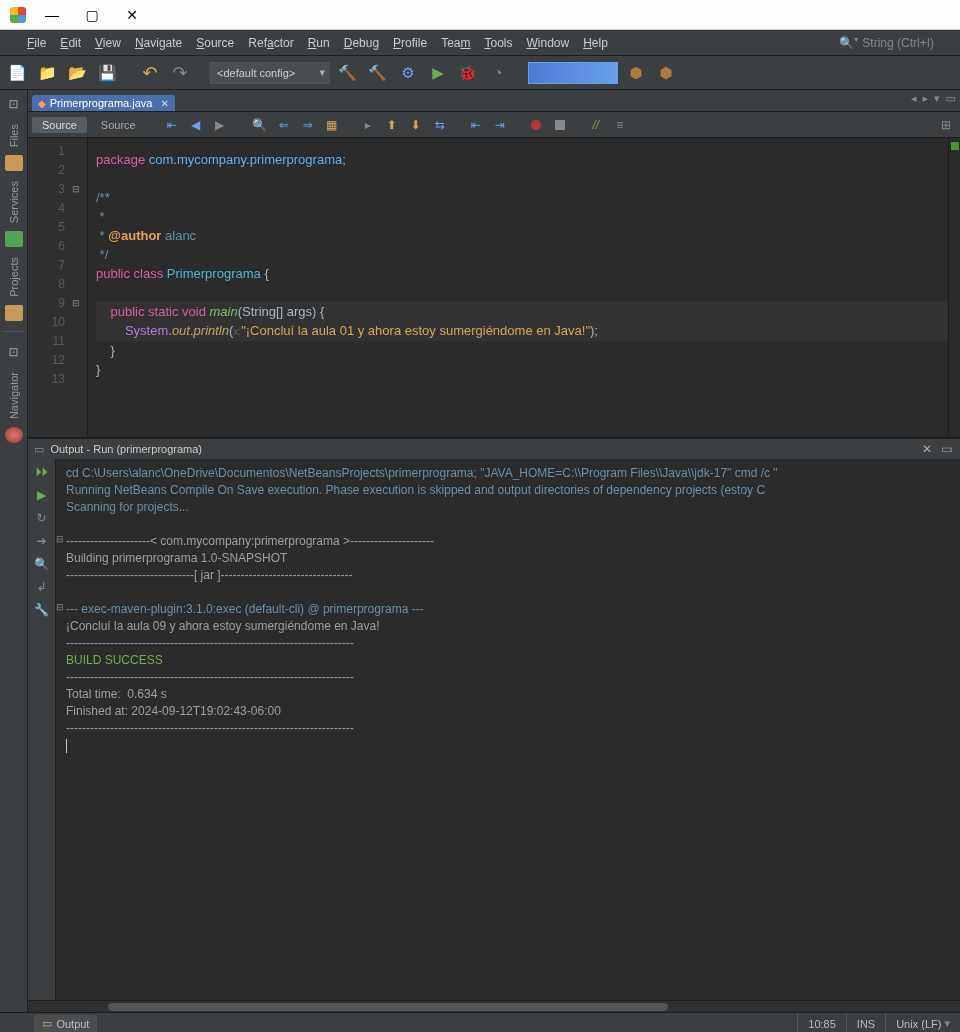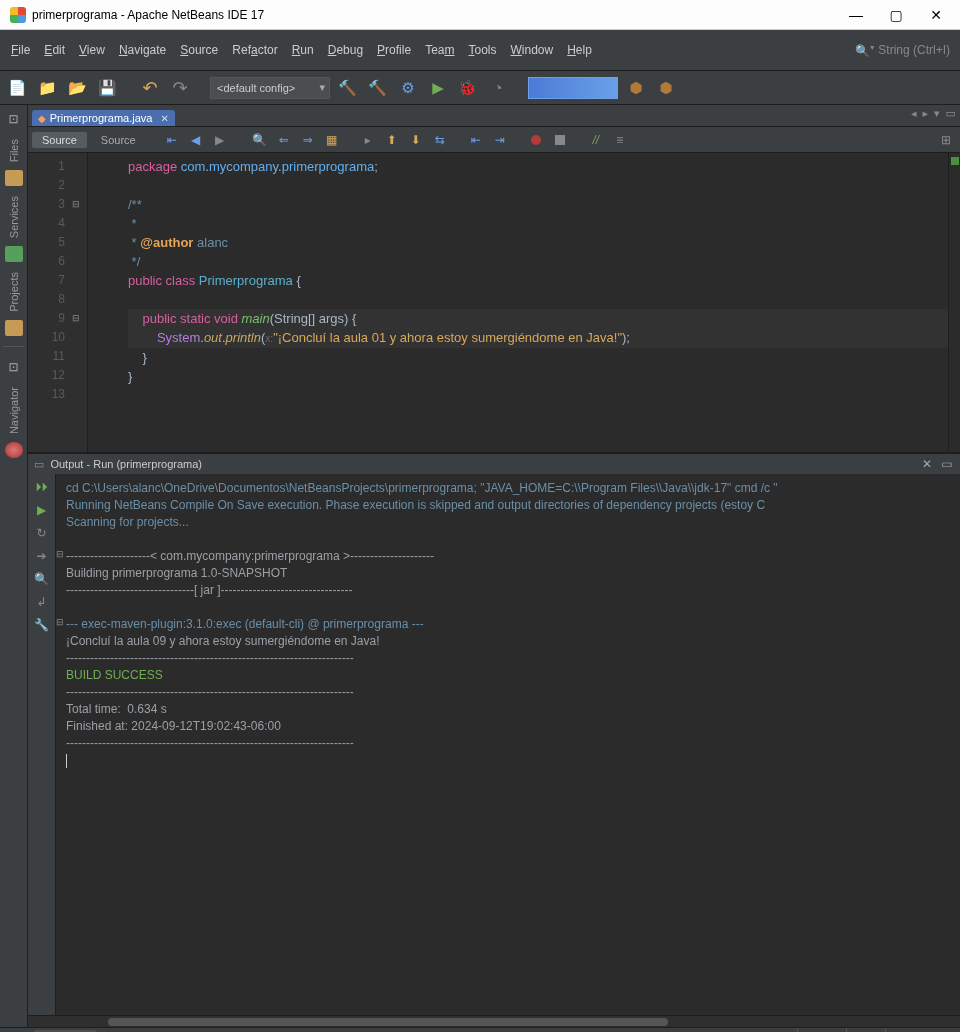--- a/index.html
+++ b/index.html
@@ -5,21 +5,21 @@
 * { margin:0; padding:0; box-sizing:border-box; font-family:"Segoe UI",Tahoma,sans-serif; }
 body { width:960px; height:1032px; background:#2b2b2b; overflow:hidden; font-size:12px; color:#bbb; }
 
 
 .titlebar { height:30px; background:#fdfdfd; display:flex; align-items:center; padding:0 4px; border-bottom:1px solid #ccc; }
 .titlebar .logo { width:16px; height:16px; margin:0 6px; border-radius:3px; background:conic-gradient(#e24935 0 25%, #4e9bd5 0 50%, #48b04d 0 75%, #f2bb2f 0); }
 .titlebar .title { color:#000; font-size:12px; flex:1; }
 .titlebar .winbtn { width:40px; height:30px; display:flex; align-items:center; justify-content:center; color:#000; font-size:14px;}
 
 
-.menubar { height:41px; background:#3c3f41; display:flex; align-items:center; padding:0 4px; border-bottom:1px solid #1e1e1e; }
+.menubar { height:26px; background:#3c3f41; display:flex; align-items:center; padding:0 20px; border-bottom:1px solid #1e1e1e; }
 .menubar .menuitem { color:#ccc; padding:0 7px; font-size:12px; line-height:24px; }
 .menubar .menuitem u{text-decoration:underline;}
 .menubar .spacer{flex:1;}
 .menubar .searchbox{display:flex;align-items:center;gap:4px;color:#888;margin-right:6px;}
 .menubar .searchbox .icon{font-size:12px;color:#888;}
 
 
 .toolbar { height:34px; background:#3c3f41; display:flex; align-items:center; padding:0 6px; gap:6px; border-bottom:1px solid #1e1e1e; }
 .tbtn { width:24px; height:24px; display:flex; align-items:center; justify-content:center; font-size:15px; }
 .sep{width:6px;}
@@ -49,21 +49,21 @@
 
 .editortb{height:26px;background:#3c3f41;display:flex;align-items:center;padding:0 4px;gap:4px;border-bottom:1px solid #1e1e1e;}
 .subtab{background:#555d63;color:#ddd;padding:2px 10px;font-size:11px;border-radius:2px;}
 .subtab.inactive{background:transparent;color:#aaa;}
 .ebtn{width:20px;height:20px;display:flex;align-items:center;justify-content:center;font-size:12px;}
 
 
 .editor{flex:1;display:flex;background:#2b2b2b;font-family:Consolas,monospace;font-size:13px;position:relative;min-height:0;}
 .gutter{width:60px;background:#2f2f2f;color:#5a5a5a;text-align:right;padding:4px 22px 0 0;line-height:19px;font-size:12px;border-right:1px solid #1e1e1e;position:relative;}
 .gutter .fold{position:absolute;left:44px;font-size:9px;color:#888;}
-.code{flex:1;padding:4px 0 0 8px;line-height:19px;white-space:pre;color:#a9b7c6;margin-left:32px;}
+.code{flex:1;padding:12px 0 0 8px;line-height:19px;white-space:pre;color:#a9b7c6;}
 .overview{width:12px;background:#2b2b2b;border-left:1px solid #1e1e1e;}
 .overview .mark{width:8px;height:8px;background:#4a8f3a;margin:4px auto;}
 .k-pkgname{color:#61afef;}
 .k-dot{color:#aaa;}
 .k-comment{color:#6a8fa8;}
 .k-doctag{color:#e5a35a;font-weight:bold;}
 .k-pink{color:#d85fa0;}
 .k-green{color:#79c26b;font-style:italic;}
 .k-type{color:#5ab0d0;}
 .k-string{color:#d7a85c;}
@@ -94,21 +94,20 @@
 .statusbar .cell{padding:0 10px;border-left:1px solid #555;height:100%;display:flex;align-items:center;color:#bbb;}
 
 
 [data-interactable="true"]{cursor:pointer;}
 </style>
 </head>
 <body>
 
 <div class="titlebar" data-interactable="false">
   <div class="logo" data-interactable="false"></div>
-  <div class="title" data-interactable="false">primerprograma - Apache NetBeans IDE 17</div>
   <div class="winbtn" data-interactable="true">—</div>
   <div class="winbtn" data-interactable="true">▢</div>
   <div class="winbtn" data-interactable="true">✕</div>
 </div>
 
 <div class="menubar" data-interactable="false">
   <span class="menuitem" data-interactable="true"><u>F</u>ile</span>
   <span class="menuitem" data-interactable="true"><u>E</u>dit</span>
   <span class="menuitem" data-interactable="true"><u>V</u>iew</span>
   <span class="menuitem" data-interactable="true"><u>N</u>avigate</span>

